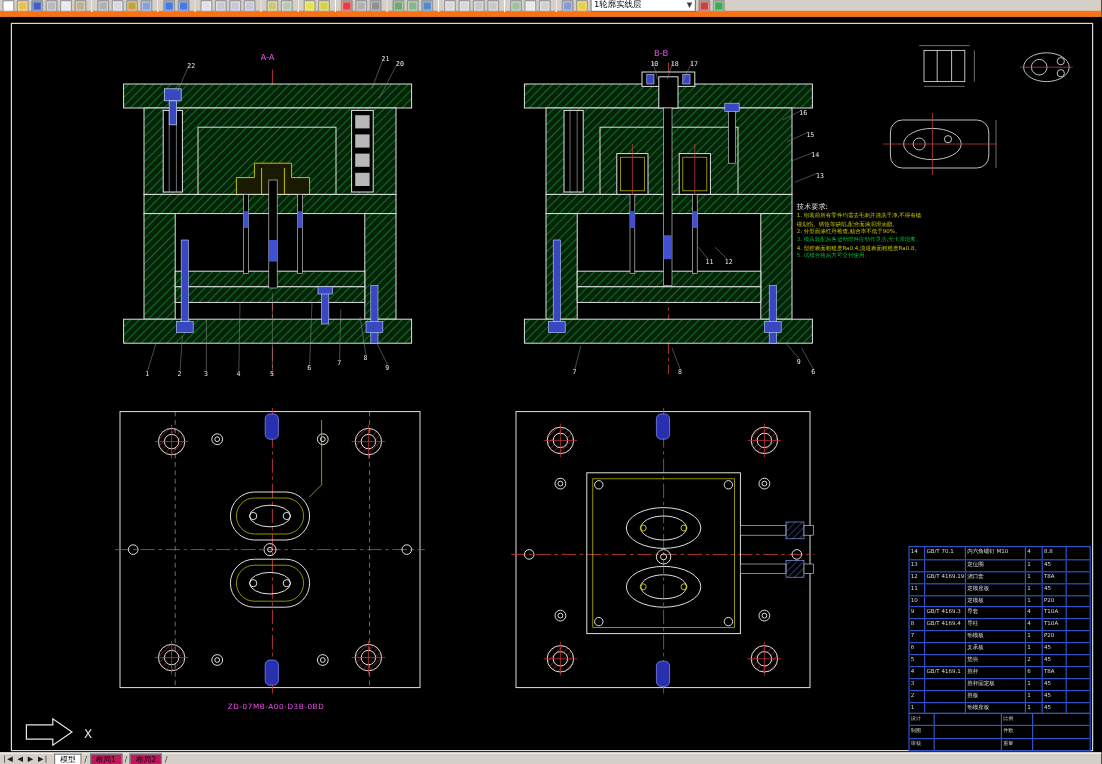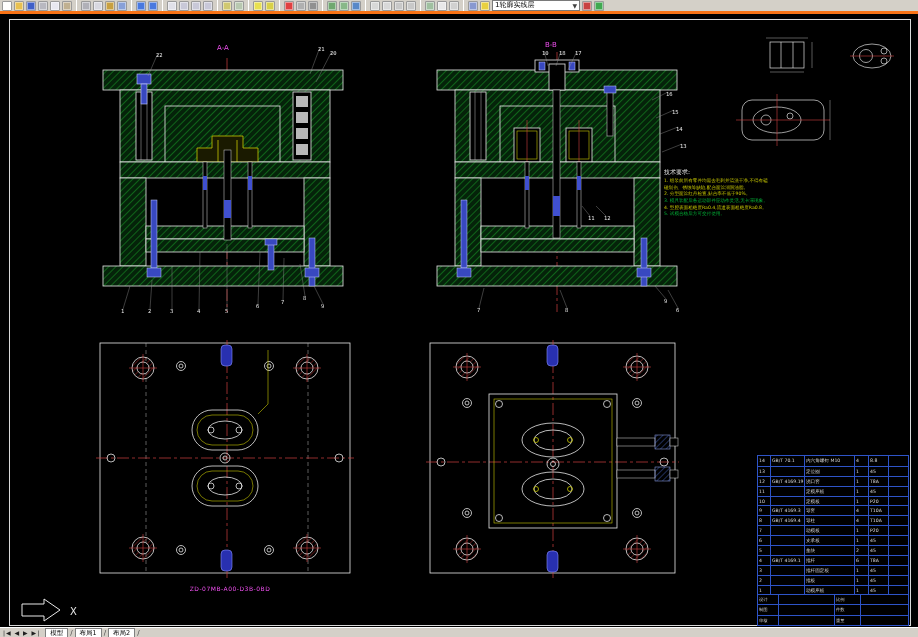--- a/index.html
+++ b/index.html
@@ -2,21 +2,21 @@
 <html><head>
 <meta charset="utf-8">
 <style>
   *{margin:0;padding:0;box-sizing:border-box;}
   html,body{width:918px;height:637px;overflow:hidden;background:#000;}
   body{font-family:"DejaVu Sans",sans-serif;}
   #stage{position:relative;width:918px;height:637px;background:#000;}
 
   
   #toolbar{position:absolute;top:0;left:0;width:918px;height:14px;background:#d4d0c8;
-    border-bottom:3px solid #f97316;display:flex;align-items:center;padding:1px 2px;gap:2px;}
+    border-bottom:5px solid #f97316;display:flex;align-items:center;padding:1px 2px;gap:2px;}
   .ticon{width:10px;height:10px;border:1px solid #9a9a9a;border-radius:1px;
     box-shadow:inset 0 0 0 1px rgba(255,255,255,.45);flex:0 0 auto;}
   .sep{width:1px;height:11px;background:#8a8a8a;border-right:1px solid #ffffff;margin:0 2px;flex:0 0 auto;}
   #layer-combo{height:11px;min-width:88px;max-width:120px;background:#fff;border:1px solid #7a7a7a;
     font-size:7px;line-height:9px;color:#000;padding:0 2px;display:flex;align-items:center;flex:0 0 auto;}
   #layer-combo .arrow{margin-left:auto;font-size:6px;color:#404040;}
 
   
   #canvas-svg{position:absolute;top:14px;left:0;}
   .cl{stroke:#d04040;stroke-width:0.7;stroke-dasharray:12 3 3 3;fill:none;}
@@ -49,21 +49,21 @@
   .tb-row span{display:block;border-left:1px solid #2e54c8;font-size:4.3px;line-height:9px;color:#c8c8c8;
     overflow:hidden;white-space:nowrap;padding-left:1px;flex:0 0 auto;}
   .tb-row span:first-child{border-left:0;}
 
   
   #tabbar{position:absolute;top:627px;left:0;width:918px;height:10px;background:#d4d0c8;
     border-top:1px solid #ffffff;display:flex;align-items:center;font-size:7px;color:#000;
     padding-left:3px;gap:2px;}
   #tabbar .nav{font-size:6px;letter-spacing:1px;margin-right:3px;color:#202020;}
   .tab{padding:0 4px;height:9px;line-height:8px;border:1px solid #808080;border-bottom:none;
-    background:#ffffff;font-size:6.5px;}
+    background:#be185d;font-size:6.5px;}
   .tab.active{background:#ffffff;}
   .tab-sep{color:#404040;font-size:7px;}
 </style>
 </head>
 <body>
 
 <div id="stage">
 
   <div id="toolbar">
     <span id="toolbar-icons" style="display:flex;align-items:center;gap:2px;">

